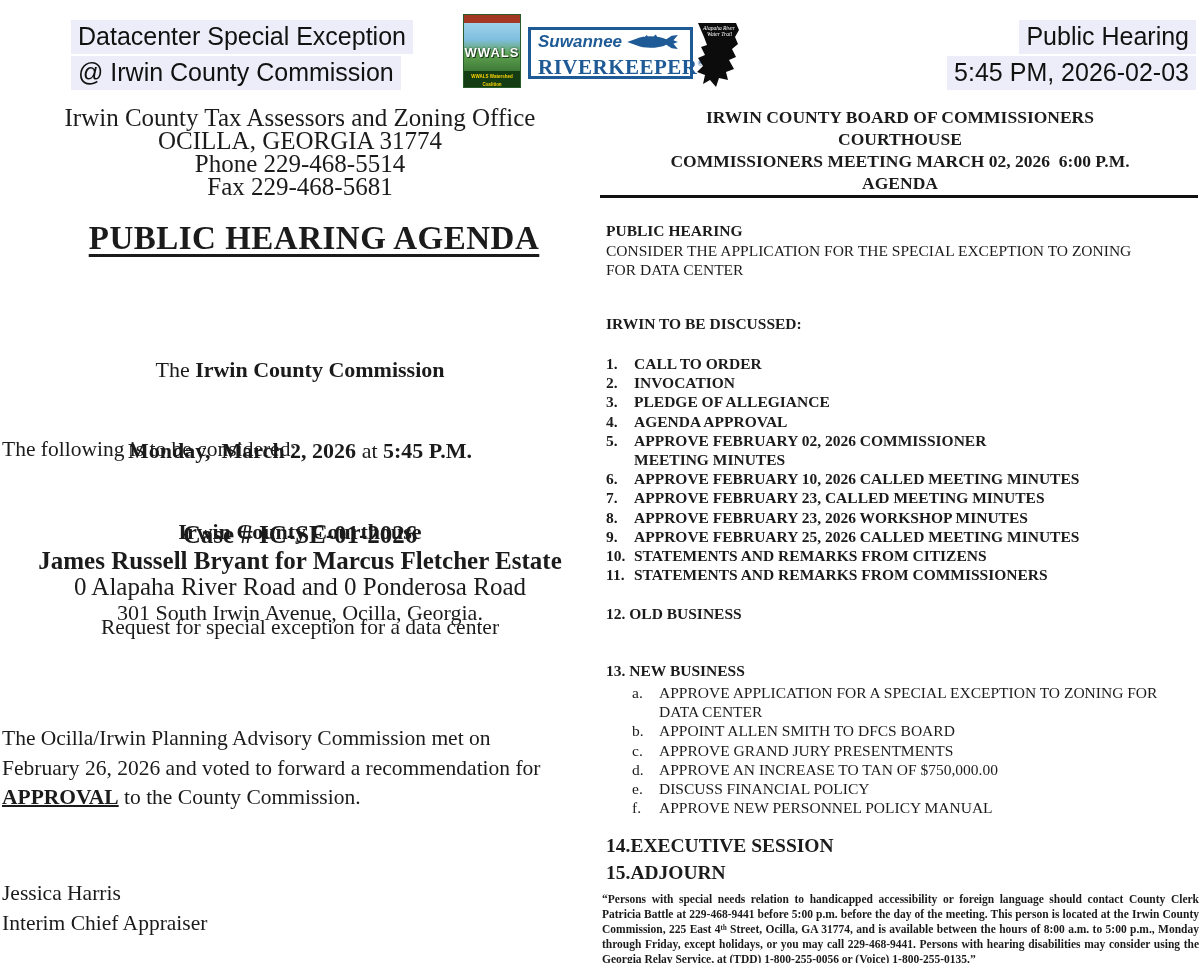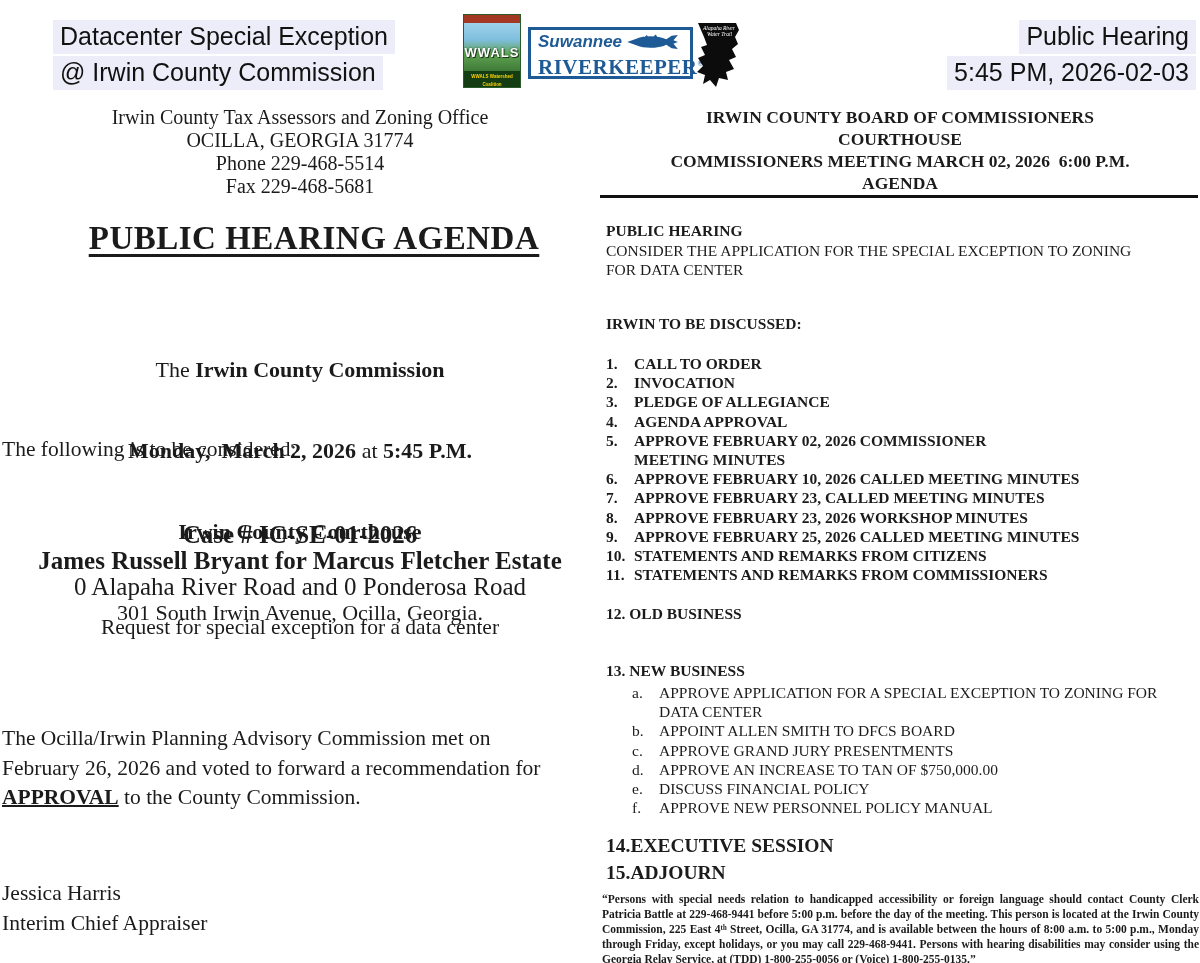--- a/index.html
+++ b/index.html
@@ -1,21 +1,21 @@
 <!DOCTYPE html>
 <html><head>
 <meta charset="utf-8">
 <style>
   * { margin: 0; padding: 0; box-sizing: border-box; }
   html, body { width: 1200px; height: 963px; background: #ffffff; overflow: hidden; }
   body { font-family: "Liberation Serif", serif; color: #1b1b1b; position: relative; }
 
   
   .banner { position: absolute; left: 0; top: 0; width: 1200px; height: 96px; background: #ffffff; }
-  .banner-left { position: absolute; left: 6px; top: 20px; font-family: "Liberation Sans", sans-serif;
+  .banner-left { position: absolute; left: 24px; top: 20px; font-family: "Liberation Sans", sans-serif;
                  font-size: 25px; color: #111; line-height: 30px; padding-left: 47px; }
   .banner-right { position: absolute; right: 4px; top: 20px; text-align: right;
                   font-family: "Liberation Sans", sans-serif; font-size: 25px; color: #111; line-height: 30px;
                   display: flex; flex-direction: column; align-items: flex-end; }
   .hl { background: #ecedf8; padding: 1px 7px 3px 7px; display: inline-block; margin-bottom: 2px; }
 
   
   .wwals-logo { position: absolute; left: 463px; top: 14px; width: 58px; height: 74px;
                 display: flex; flex-direction: column; border: 1px solid #2a5c2a; overflow: hidden; }
   .wwals-band-top { height: 8px; background: #a33822; flex: 0 0 auto; }
@@ -43,21 +43,21 @@
 
   
   .page { position: absolute; top: 96px; height: 867px; background: #ffffff; }
   .page1 { left: 0; width: 600px; }
   .page2 { left: 600px; width: 600px; }
   .abs { position: absolute; }
   .center { text-align: center; width: 100%; }
   .pre { white-space: pre-wrap; }
 
   
-  .office-block { top: 10px; font-size: 20px; line-height: 23px; }
+  .office-block { top: 10px; font-size: 25px; line-height: 23px; }
   .p1-title { top: 124px; font-size: 33px; font-weight: bold; letter-spacing: 0.5px; padding-left: 28px; }
   .p1-title span { text-decoration: underline; text-decoration-thickness: 3px; text-underline-offset: 5px; }
   .meeting-block { top: 206px; font-size: 22px; line-height: 27px; }
   .considered-intro { top: 341px; left: 2px; font-size: 21.5px; }
   .case-block { top: 390px; font-size: 25px; line-height: 26px; margin-top: 36px; }
   .request-line { top: 519px; font-size: 21.5px; }
   .recommendation { top: 628px; left: 2px; font-size: 21.5px; line-height: 29.5px; width: 600px; }
   .emph { font-weight: bold; text-decoration: underline; text-decoration-thickness: 2px; }
   .signature { top: 782px; left: 2px; font-size: 21.5px; line-height: 30px; }
 

